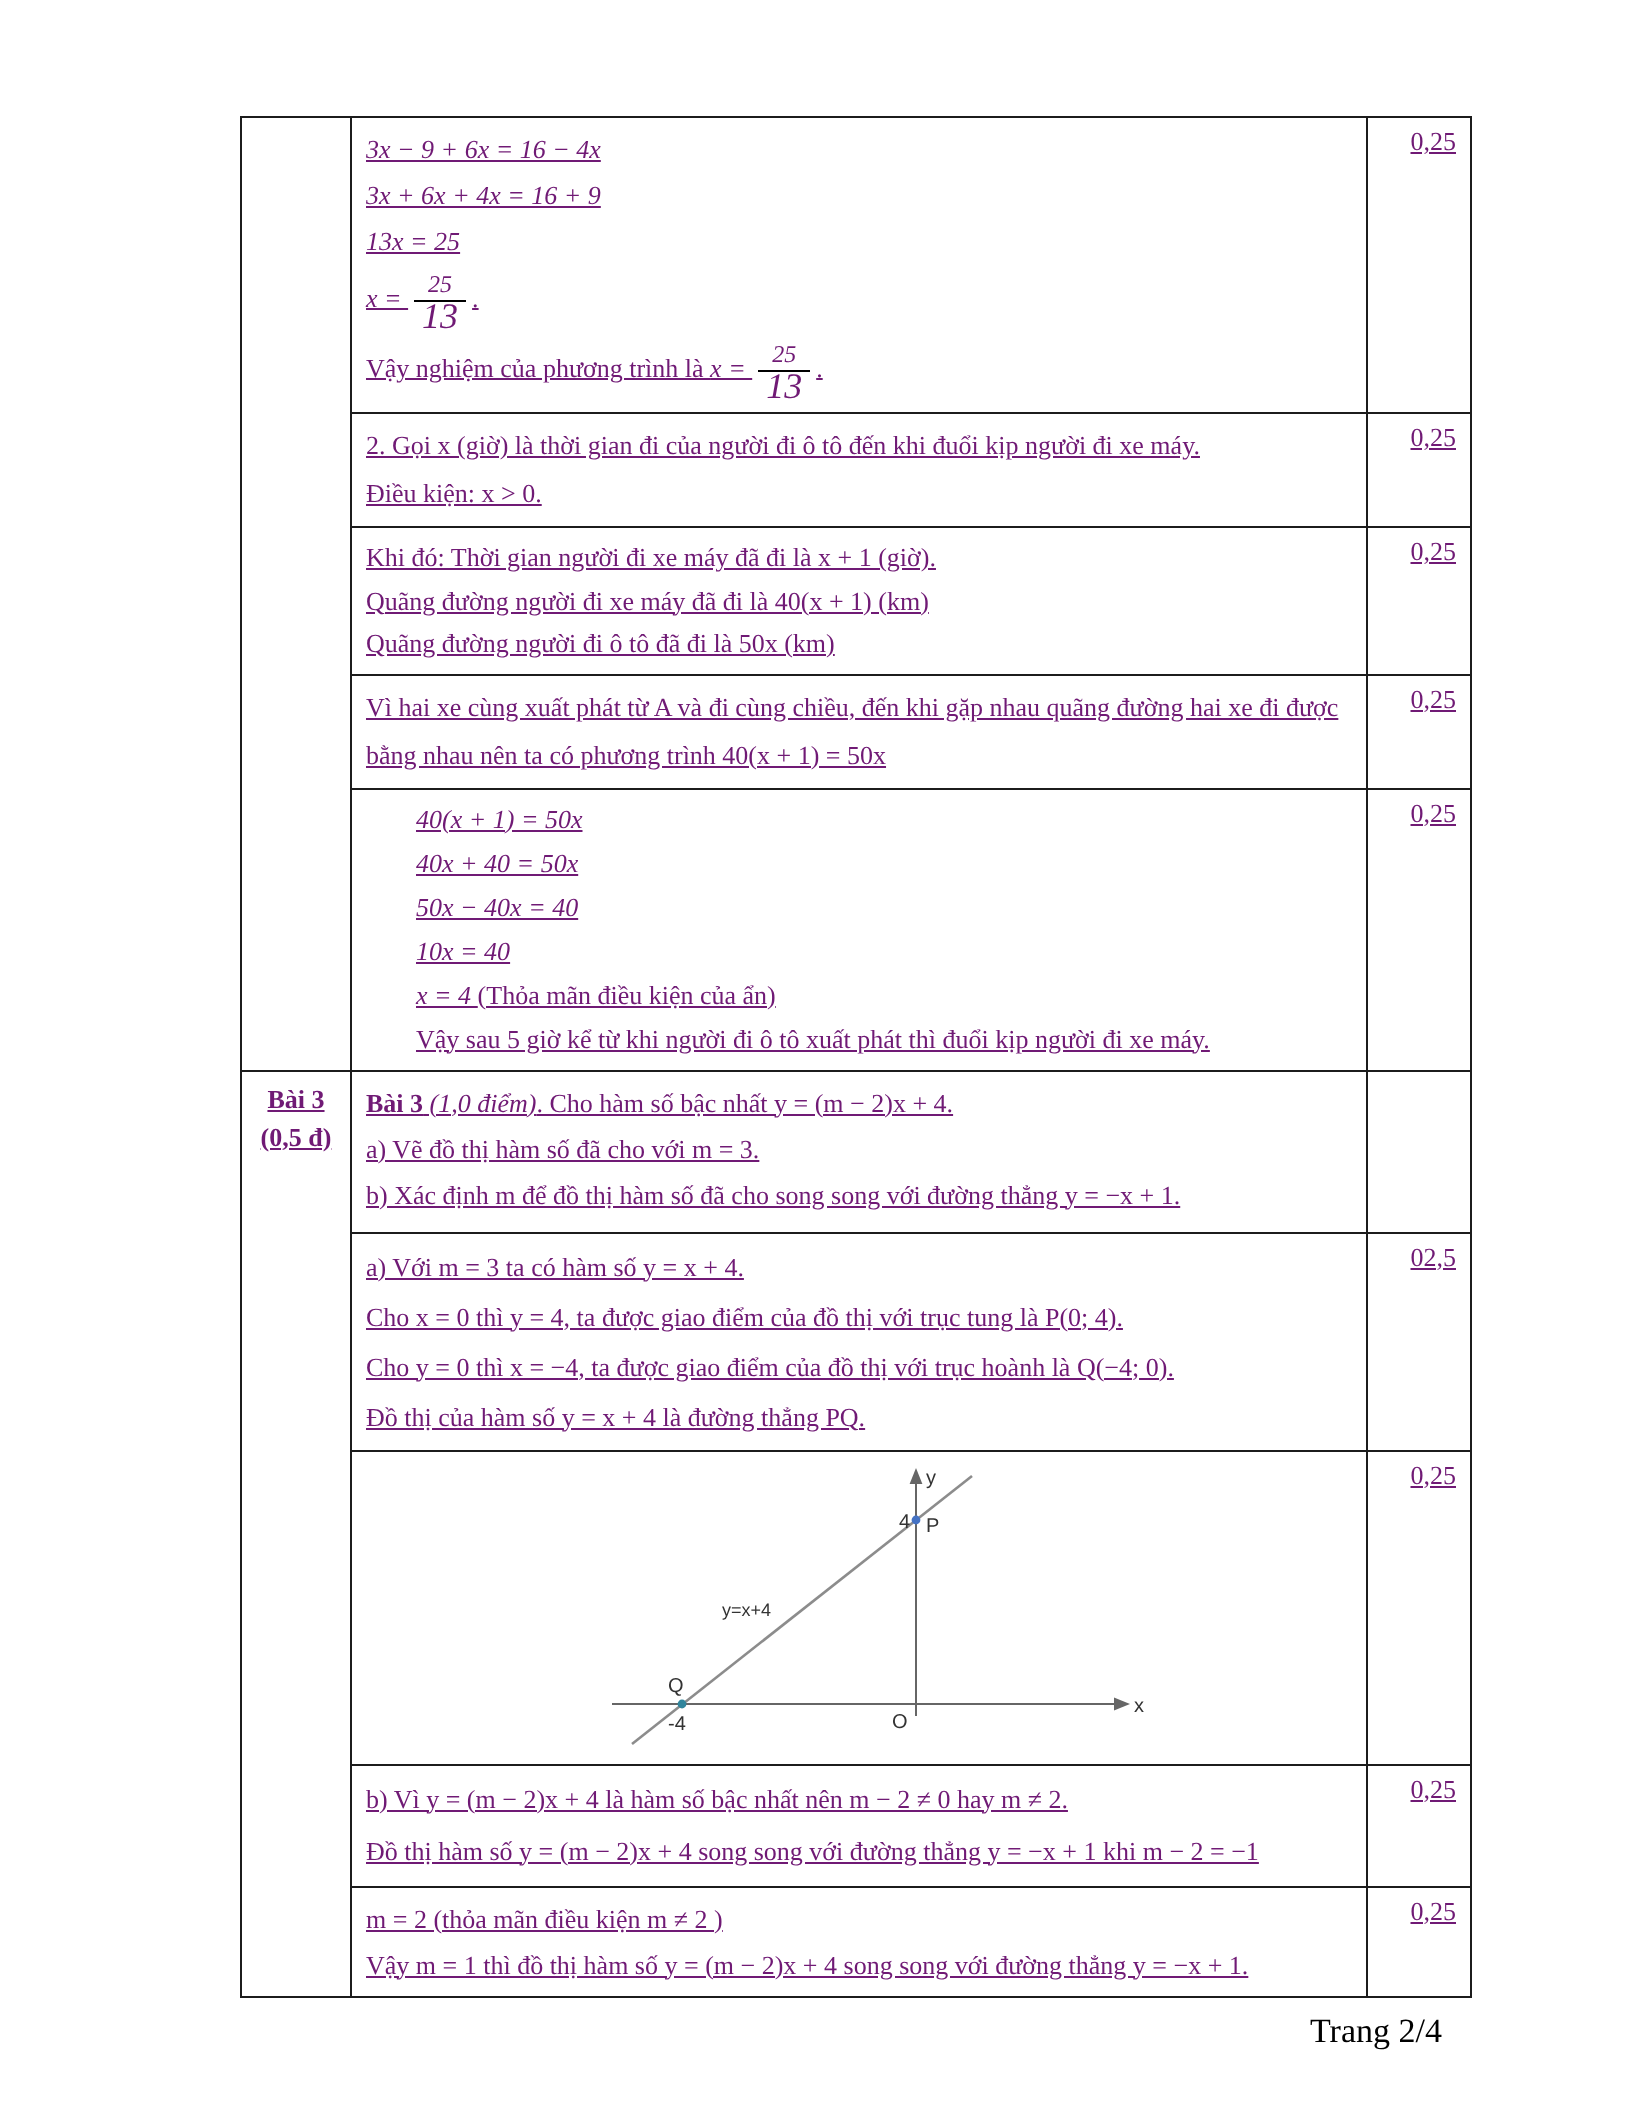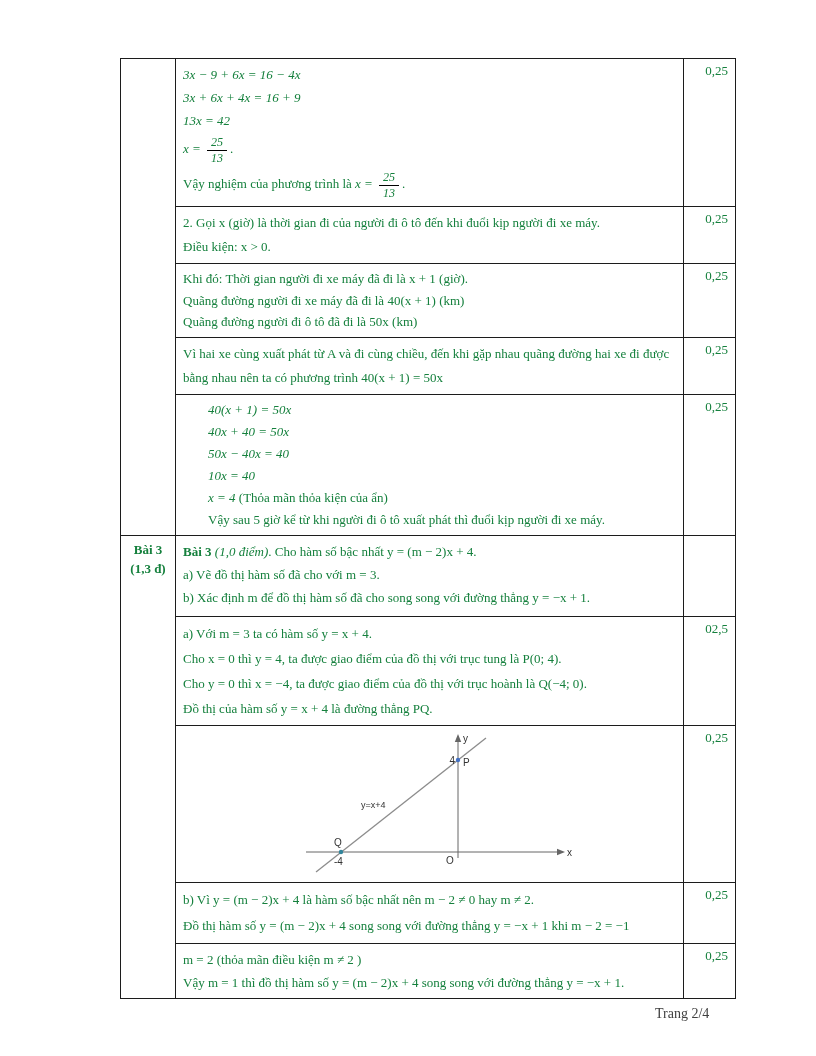--- a/index.html
+++ b/index.html
@@ -2,21 +2,21 @@
 <html><head>
 <meta charset="utf-8">
 <style>
   * { box-sizing: border-box; }
   body { margin:0; padding:0; background:#ffffff; font-family:"Liberation Serif", serif; }
   .page { position:relative; width:816px; height:1056px; background:#ffffff; overflow:hidden; }
 
   table.answer { position:absolute; left:120px; top:58px; width:615px;
                  border-collapse:collapse; table-layout:fixed; }
   table.answer td { border:1px solid #1c1c1c; vertical-align:top;
-                    padding:4px 7px; font-size:13px; color:#15803d; }
+                    padding:4px 7px; font-size:13px; color:#701a75;text-decoration:underline; }
   col.c-label  { width:55px; }
   col.c-content{ width:508px; }
   col.c-points { width:52px; }
 
   td.points { text-align:right; vertical-align:middle; padding:0 2px; font-size:13px; }
   td.labelcell { text-align:center; vertical-align:middle; padding:0 2px; font-weight:bold; }
   td.labelcell .lbl-line { display:block; font-weight:bold; font-size:13px; line-height:19px; }
 
   tr.h1 { height:147px; } tr.h2 { height:55px; } tr.h3 { height:65px; }
   tr.h4 { height:53px;margin-top:48px; }  tr.h5 { height:137px; } tr.h6 { height:81px; }
@@ -31,51 +31,51 @@
   tr.h4 .tline { line-height:24px; }
   tr.h7 .tline { line-height:25px; }
   tr.h9 .tline { line-height:26px; }
   .math { font-style:italic; }
   .note { font-style:normal; }
 
   .frac { display:inline-block; vertical-align:middle; text-align:center;
           margin:1px 3px; font-style:italic; }
   .frac .num { display:block; border-bottom:1px solid #000; padding:0 4px;
                font-size:12px; line-height:15px; }
-  .frac .den { display:block; padding:0 4px; font-size:12px; line-height:15px; }
+  .frac .den { display:block; padding:0 4px; font-size:18px; line-height:15px; }
   .fracline { margin:2px 0; }
 
   td.graphcell { padding:3px 7px; }
   svg.graph text { font-family:"Liberation Sans", sans-serif; font-size:10px; fill:#333; }
   svg.graph text.small { font-size:9px; }
   svg.graph .axis  { stroke:#666; stroke-width:1; }
   svg.graph .axisfill { fill:#666; }
   svg.graph .fline { stroke:#8c8c8c; stroke-width:1.3; }
 
-  .footer { position:absolute; left:655px; top:1006px; font-size:14px; color:#404040; }
+  .footer { position:absolute; left:655px; top:1006px; font-size:17px; color:#000000; }
 </style>
 </head>
 <body>
 
 <div class="page">
 
   <table class="answer">
     <colgroup>
         <col class="c-label">
         <col class="c-content">
         <col class="c-points">
       </colgroup>
     <tbody>
 
       <tr class="h1">
         <td class="labelcell" rowspan="5"></td>
         <td>
           <div class="eq">3x − 9 + 6x = 16 − 4x</div>
           <div class="eq">3x + 6x + 4x = 16 + 9</div>
-          <div class="eq">13x = 42</div>
+          <div class="eq">13x = 25</div>
           <div class="eq fracline"><span>x = </span><span class="frac"><span class="num">25</span><span class="den">13</span></span><span class="note">.</span></div>
           <div class="tline"><span>Vậy nghiệm của phương trình là </span><span class="math">x = </span><span class="frac"><span class="num">25</span><span class="den">13</span></span><span>.</span></div>
         </td>
         <td class="points">0,25</td>
       </tr>
 
       <tr class="h2">
         <td>
           <div class="tline">2. Gọi x (giờ) là thời gian đi của người đi ô tô đến khi đuổi kịp người đi xe máy.</div>
           <div class="tline">Điều kiện: x &gt; 0.</div>
@@ -98,30 +98,30 @@
         </td>
         <td class="points">0,25</td>
       </tr>
 
       <tr class="h5">
         <td>
           <div class="eq">40(x + 1) = 50x</div>
           <div class="eq">40x + 40 = 50x</div>
           <div class="eq">50x − 40x = 40</div>
           <div class="eq">10x = 40</div>
-          <div class="tline"><span class="math">x = 4 </span><span class="note">(Thỏa mãn thỏa kiện của ẩn)</span></div>
+          <div class="tline"><span class="math">x = 4 </span><span class="note">(Thỏa mãn điều kiện của ẩn)</span></div>
           <div class="tline">Vậy sau 5 giờ kể từ khi người đi ô tô xuất phát thì đuổi kịp người đi xe máy.</div>
         </td>
         <td class="points">0,25</td>
       </tr>
 
       <tr class="h6">
         <td class="labelcell" rowspan="5">
           <span class="lbl-line">Bài 3</span>
-          <span class="lbl-line">(1,3 đ)</span>
+          <span class="lbl-line">(0,5 đ)</span>
         </td>
         <td>
           <div class="tline"><b>Bài 3</b><i> (1,0 điểm)</i><span>. Cho hàm số bậc nhất y = (m − 2)x + 4.</span></div>
           <div class="tline">a) Vẽ đồ thị hàm số đã cho với m = 3.</div>
           <div class="tline">b) Xác định m để đồ thị hàm số đã cho song song với đường thẳng y = −x + 1.</div>
         </td>
         <td class="points"></td>
       </tr>
 
       <tr class="h7">

